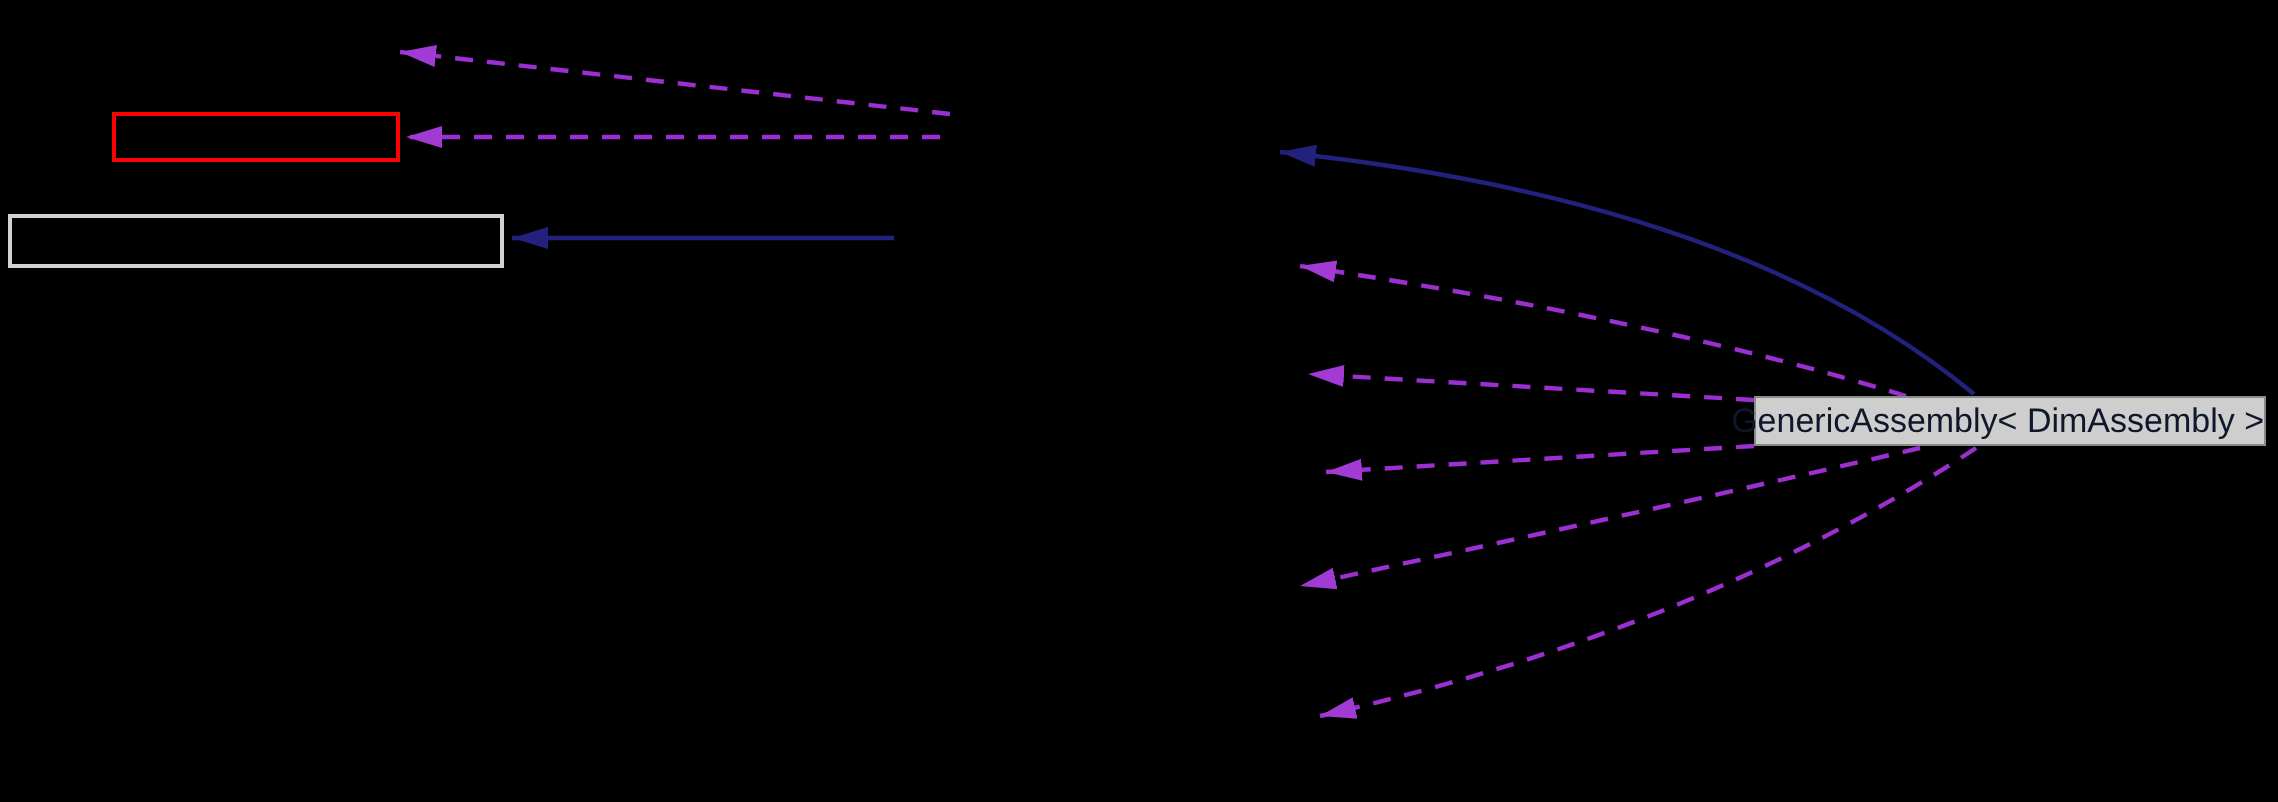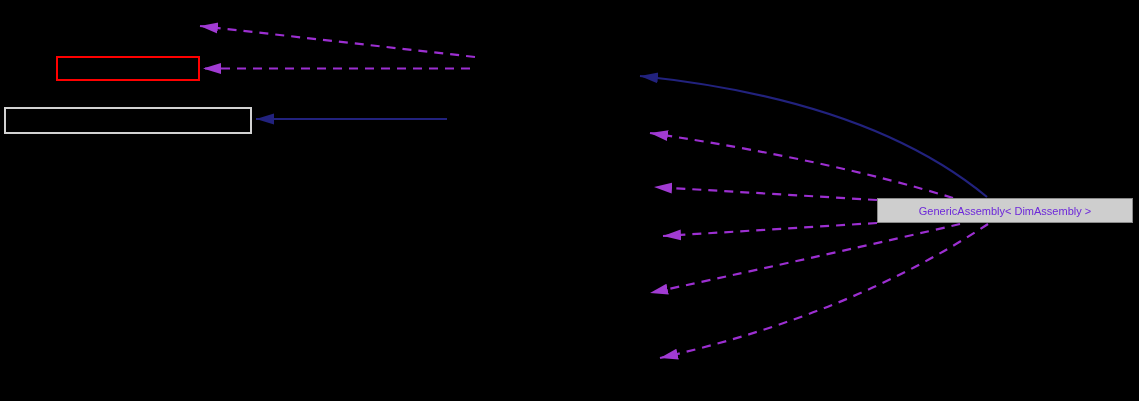--- a/index.html
+++ b/index.html
@@ -44,23 +44,23 @@
   }
   #node-generic {
     left: 877px;
     top: 198px;
     width: 256px;
     height: 25px;
     background: #cecece;
     border: 1px solid #8a8a8a;
     display: flex;
     align-items: center;
-    justify-content: center;
-    font-size: 11px;
-    color: #6d28d9;
+    justify-content: flex-end;
+    font-size: 17px;
+    color: #0f172a;
     white-space: nowrap;
     cursor: pointer;
   }
 </style>
 </head>
 <body>
 
 <div id="canvas">
 
   <svg id="edges-svg" viewBox="0 0 1139 401" xmlns="http://www.w3.org/2000/svg">

